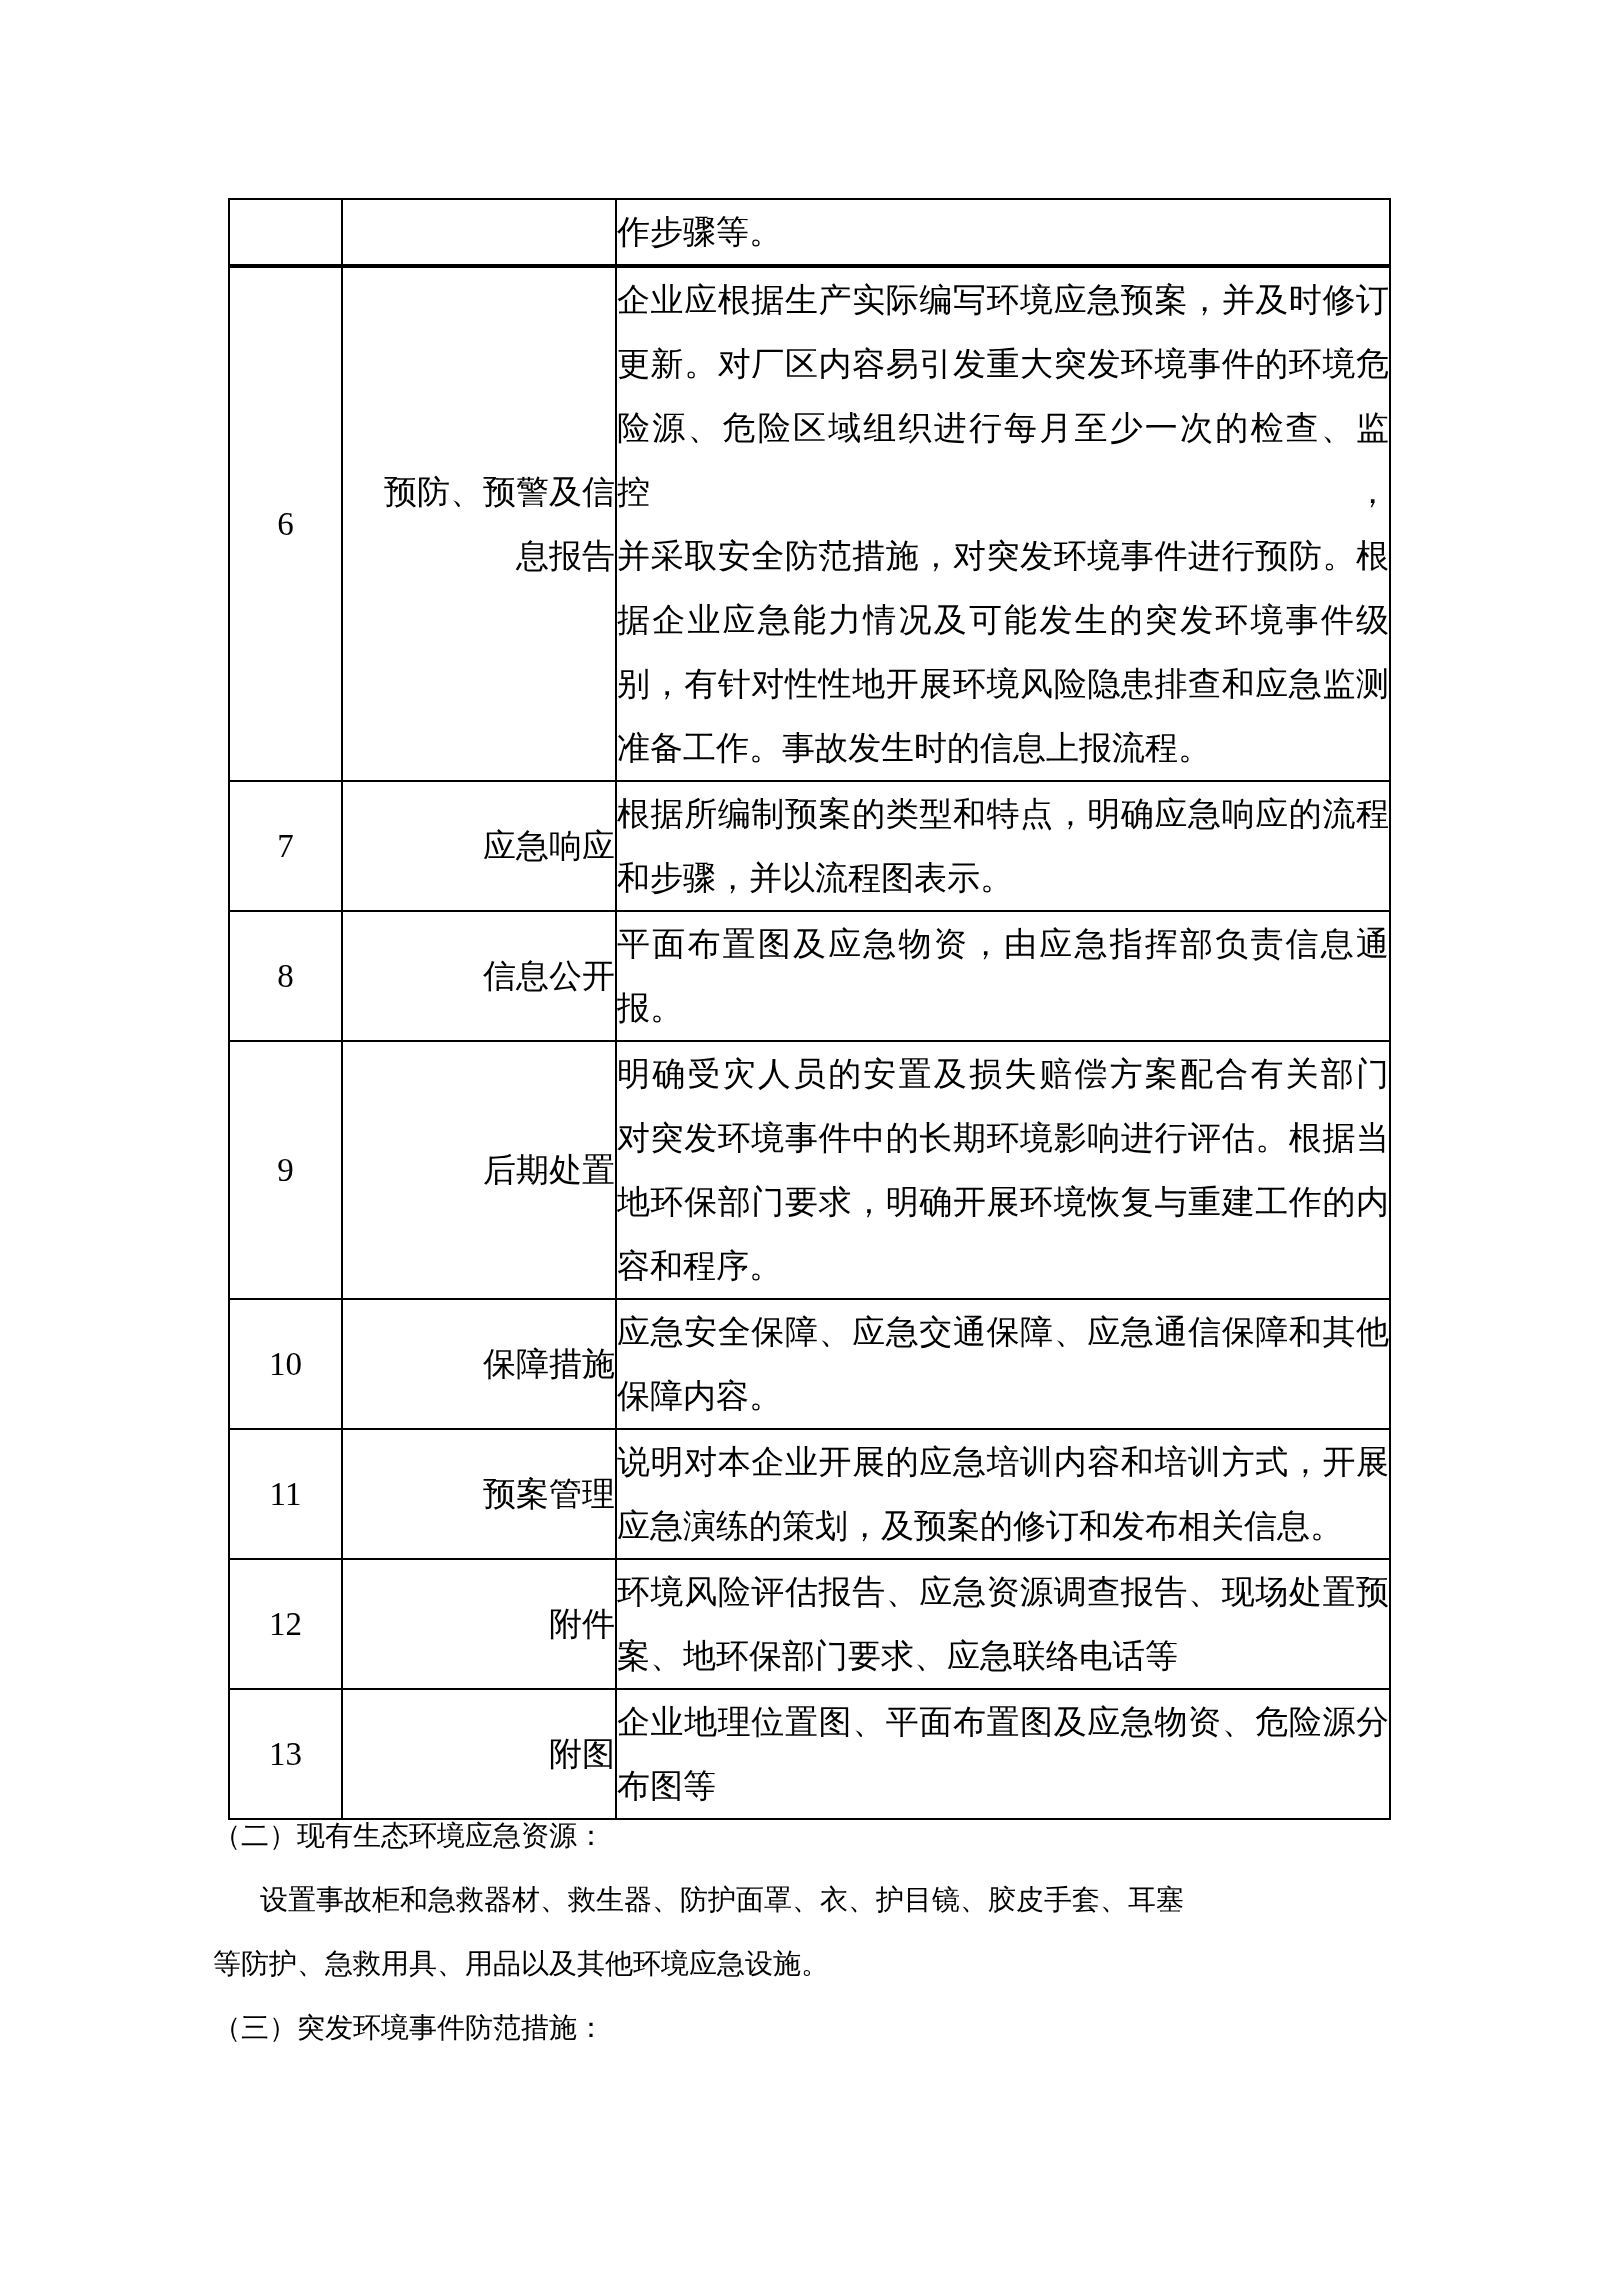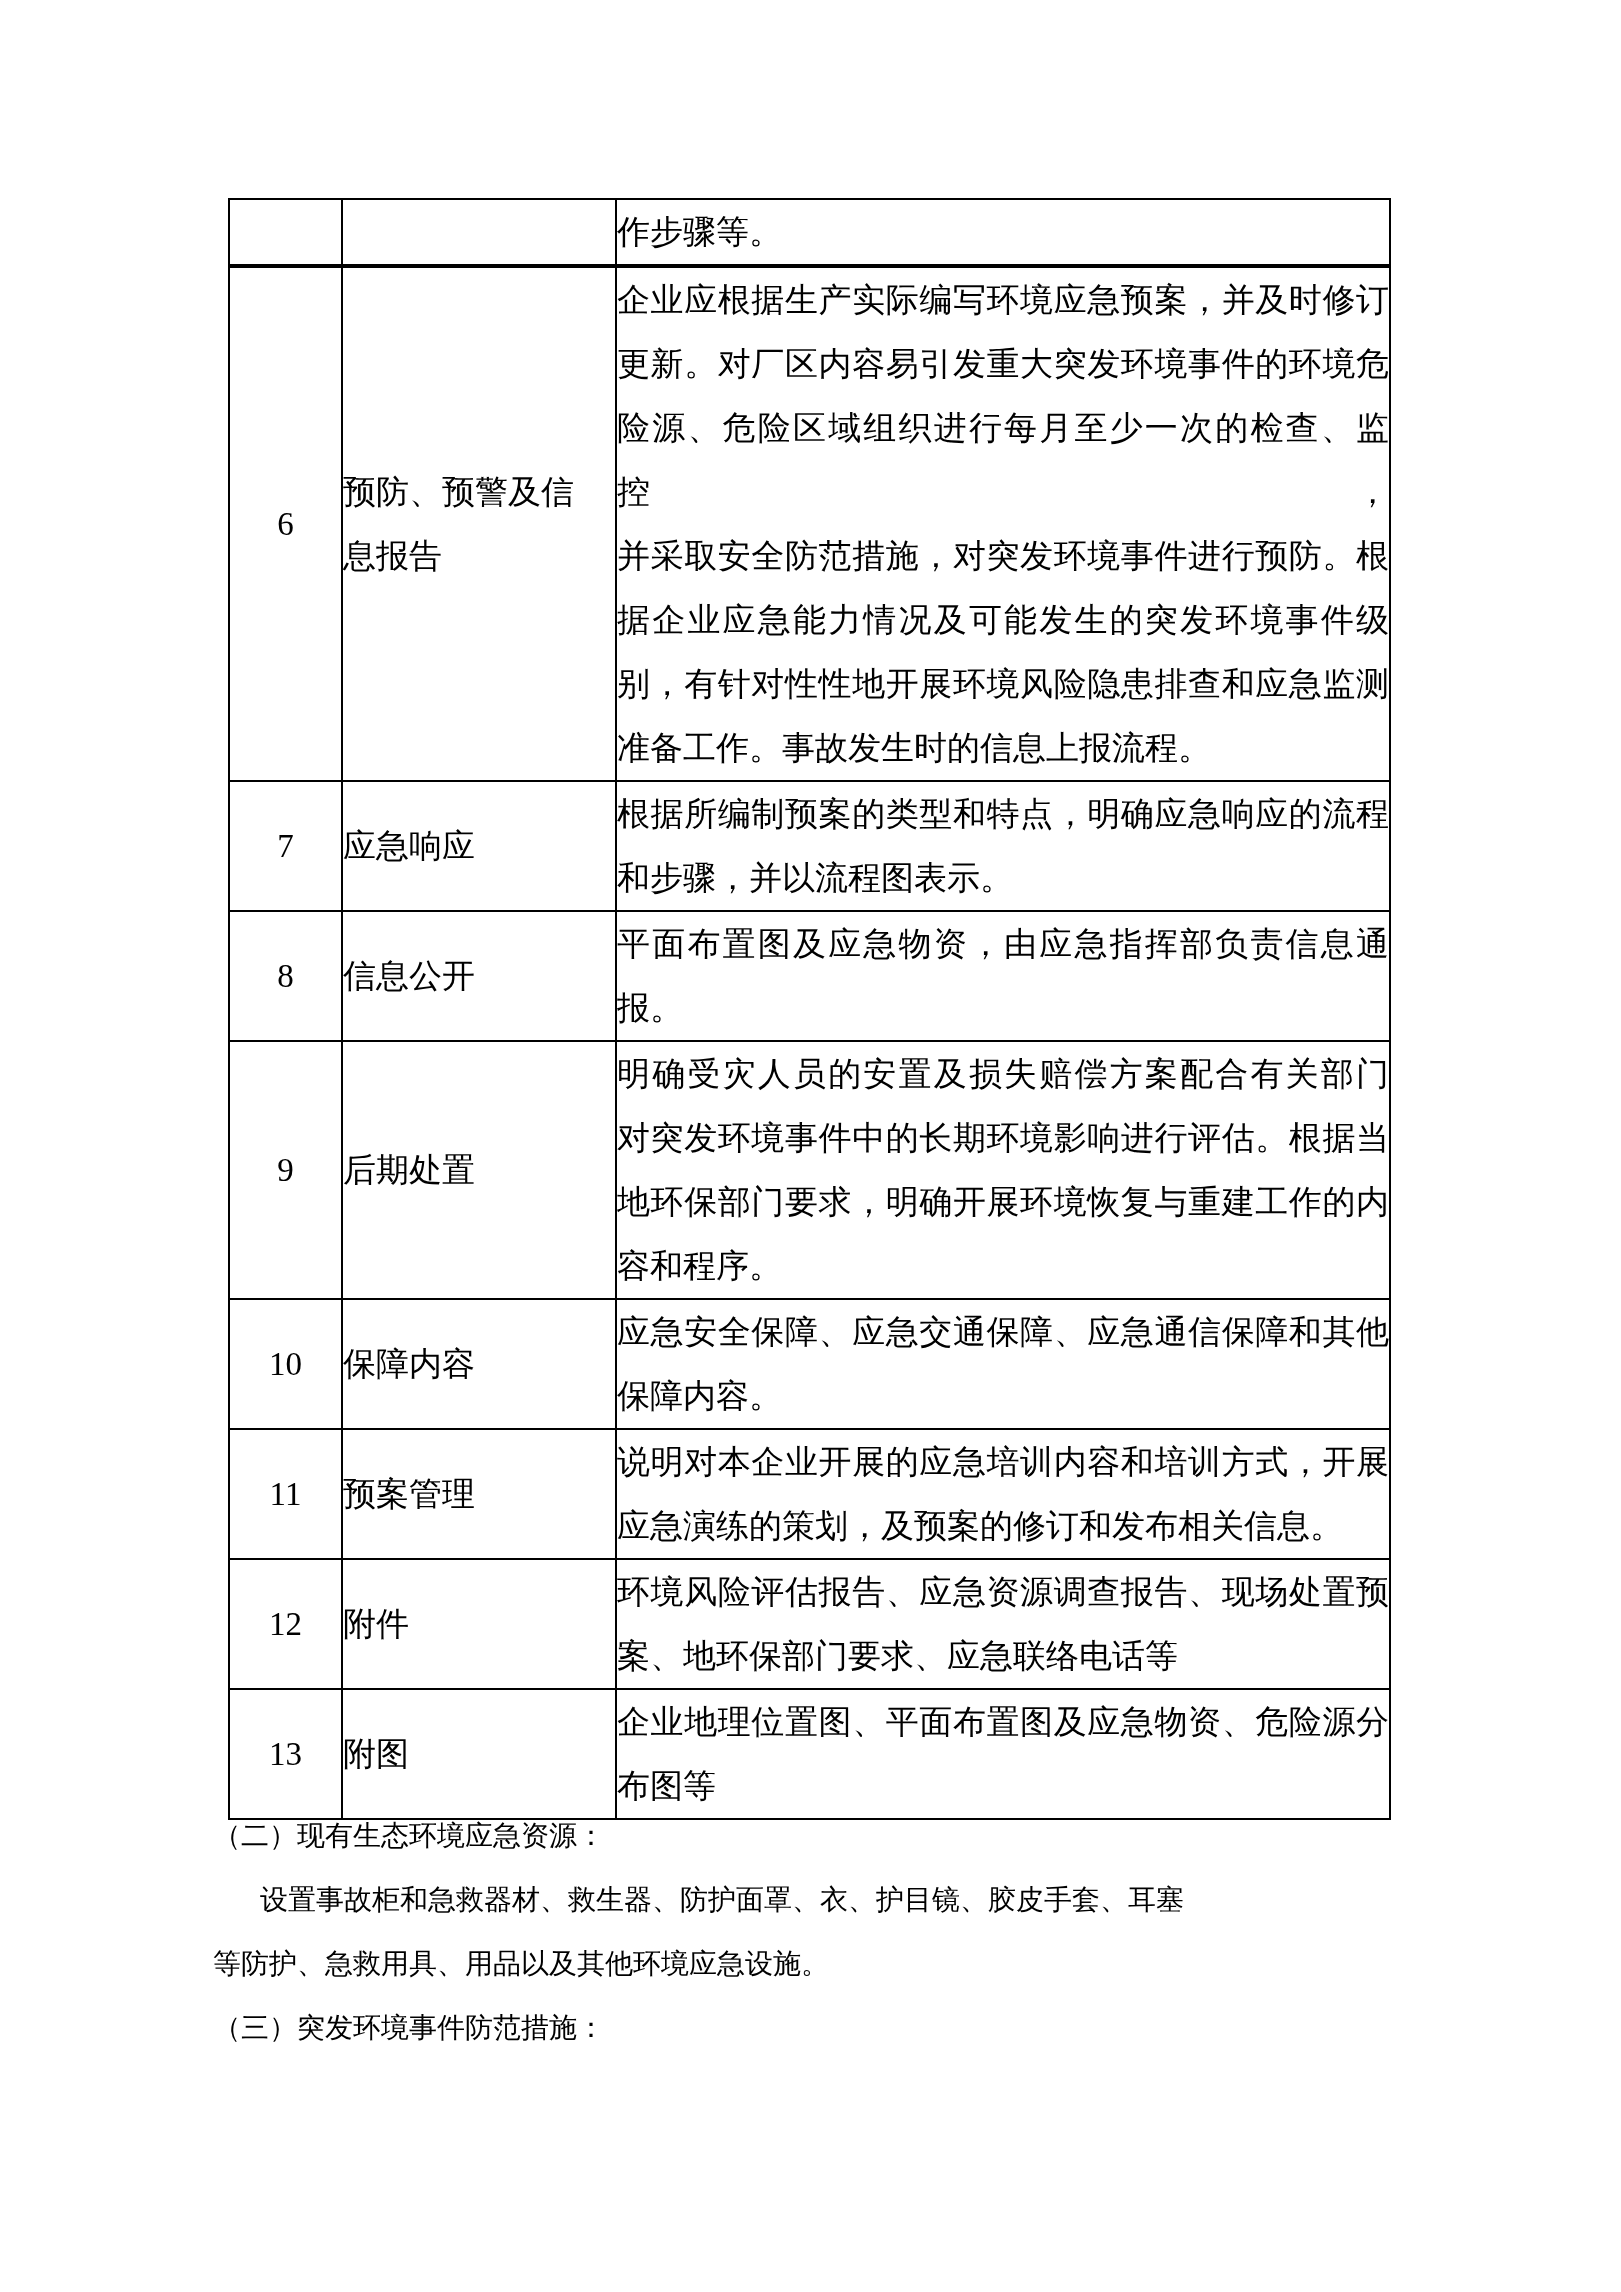--- a/index.html
+++ b/index.html
@@ -44,21 +44,21 @@
   }
   td.num {
     text-align: center;
     font-size: 36px;
   }
   td.title {
     text-align: center;
     padding: 0 2.9px;
   }
   td.title .tline {
-    text-align: left;
+    text-align: right;
     line-height: 64px;
   }
   td.desc {
     vertical-align: top;
     padding: 0 9.8px 0 11.8px;
   }
   td.desc .line {
     line-height: 64px;
     text-align: left;
     white-space: nowrap;
@@ -152,21 +152,21 @@
           <div class="line fill">明确受灾人员的安置及损失赔偿方案配合有关部门</div>
           <div class="line fill">对突发环境事件中的长期环境影响进行评估。根据当</div>
           <div class="line fill">地环保部门要求，明确开展环境恢复与重建工作的内</div>
           <div class="line">容和程序。</div>
         </td>
       </tr>
 
       <tr class="r5">
         <td class="num">10</td>
         <td class="title">
-          <div class="tline">保障内容</div>
+          <div class="tline">保障措施</div>
         </td>
         <td class="desc">
           <div class="line fill">应急安全保障、应急交通保障、应急通信保障和其他</div>
           <div class="line">保障内容。</div>
         </td>
       </tr>
 
       <tr class="r6">
         <td class="num">11</td>
         <td class="title">

